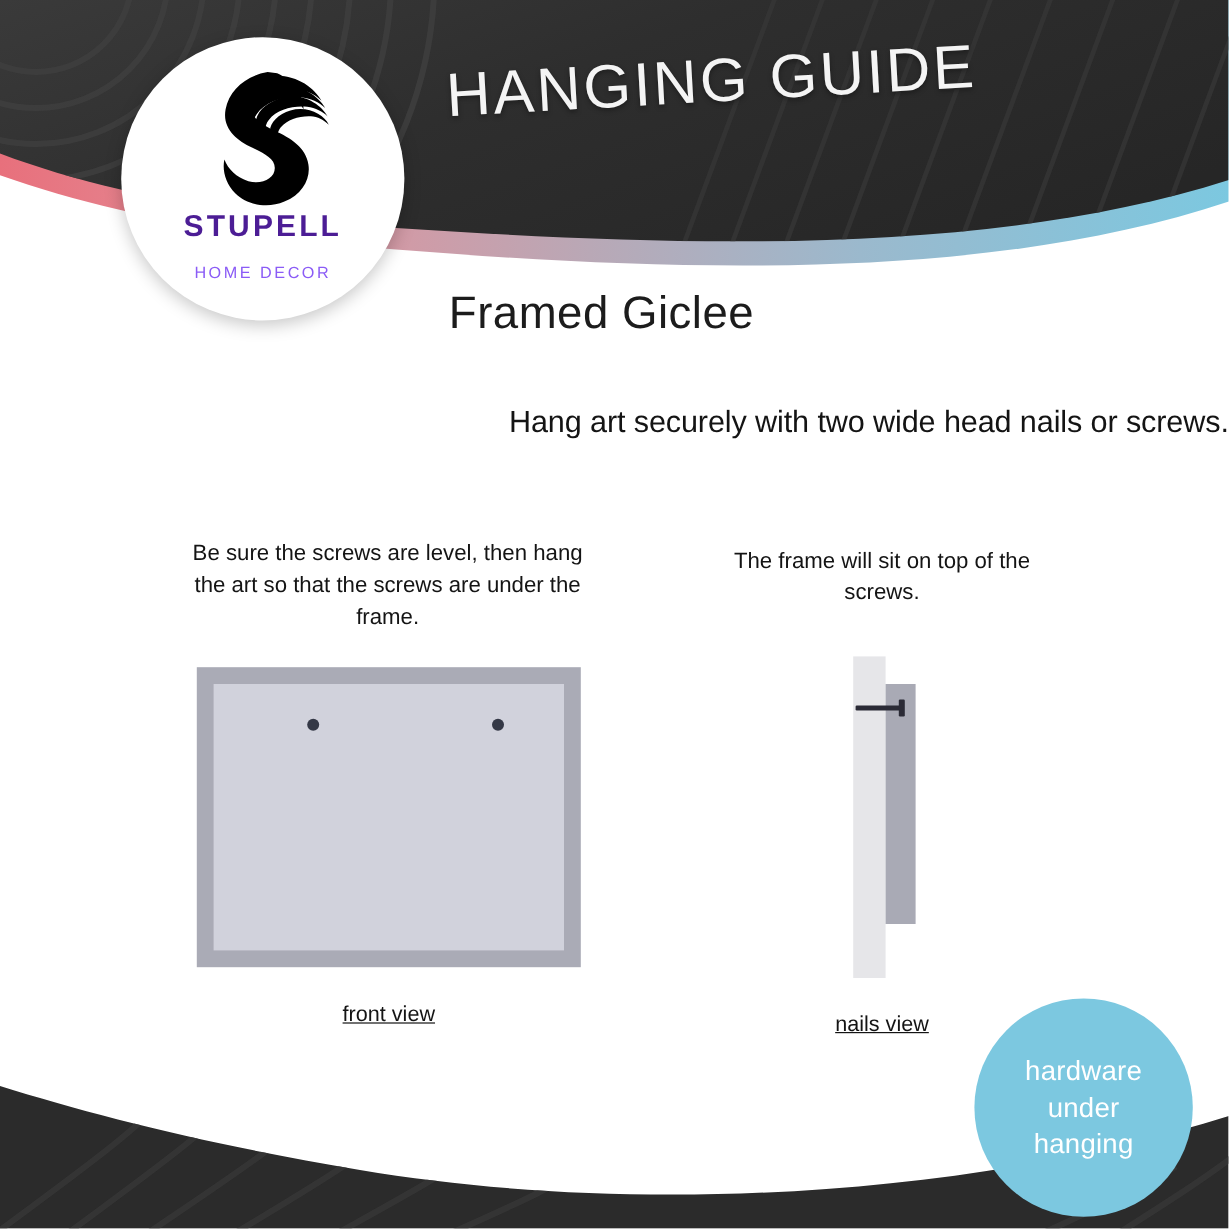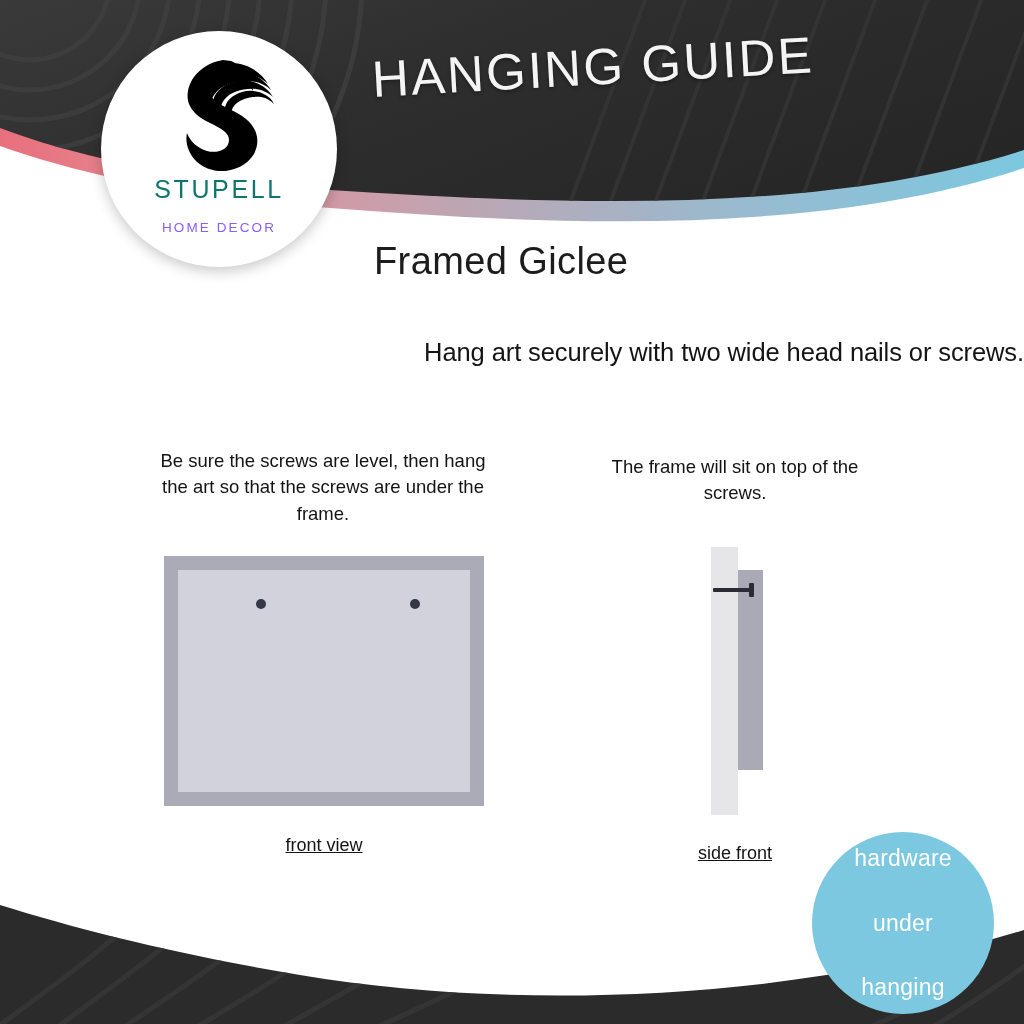--- a/index.html
+++ b/index.html
@@ -45,22 +45,22 @@
     z-index: 5;
   }
   .logo-mark {
     margin-top: 26px;
     width: 112px;
     height: 118px;
   }
   .logo-name {
     font-size: 25px;
     letter-spacing: 2.6px;
-    color: #0f766e;
-    font-weight: 400;
+    color: #4c1d95;
+    font-weight: 700;
     line-height: 1;
     margin-top: 2px;
   }
   .logo-sub {
     font-size: 13.5px;
     letter-spacing: 2.1px;
     color: #8b5cf6;
     font-weight: 400;
     margin-top: 18px;
   }
@@ -210,21 +210,20 @@
     top: 832px;
     width: 182px;
     height: 182px;
     border-radius: 50%;
     background: #7cc8e0;
     display: flex;
     flex-direction: column;
     align-items: center;
     justify-content: center;
     z-index: 6;
-    gap: 34px;
   }
   .hf-line {
     color: #ffffff;
     font-size: 23px;
     font-weight: 400;
     line-height: 1.34;
     letter-spacing: 0.2px;
   }
 </style>
 </head>
@@ -327,21 +326,21 @@
       <span class="screw-dot screw-dot-right"></span>
     </div>
   </div>
 
   <div class="side-wall"></div>
   <div class="side-frame"></div>
   <div class="nail-shaft"></div>
   <div class="nail-head"></div>
 
   <div class="view-label view-label-front">front view</div>
-  <div class="view-label view-label-side">side front</div>
+  <div class="view-label view-label-side">nails view</div>
 
   <div class="hf-badge">
     <div class="hf-line">hardware</div>
     <div class="hf-line">under</div>
     <div class="hf-line">hanging</div>
   </div>
 
 </div>
 
 </body></html>

